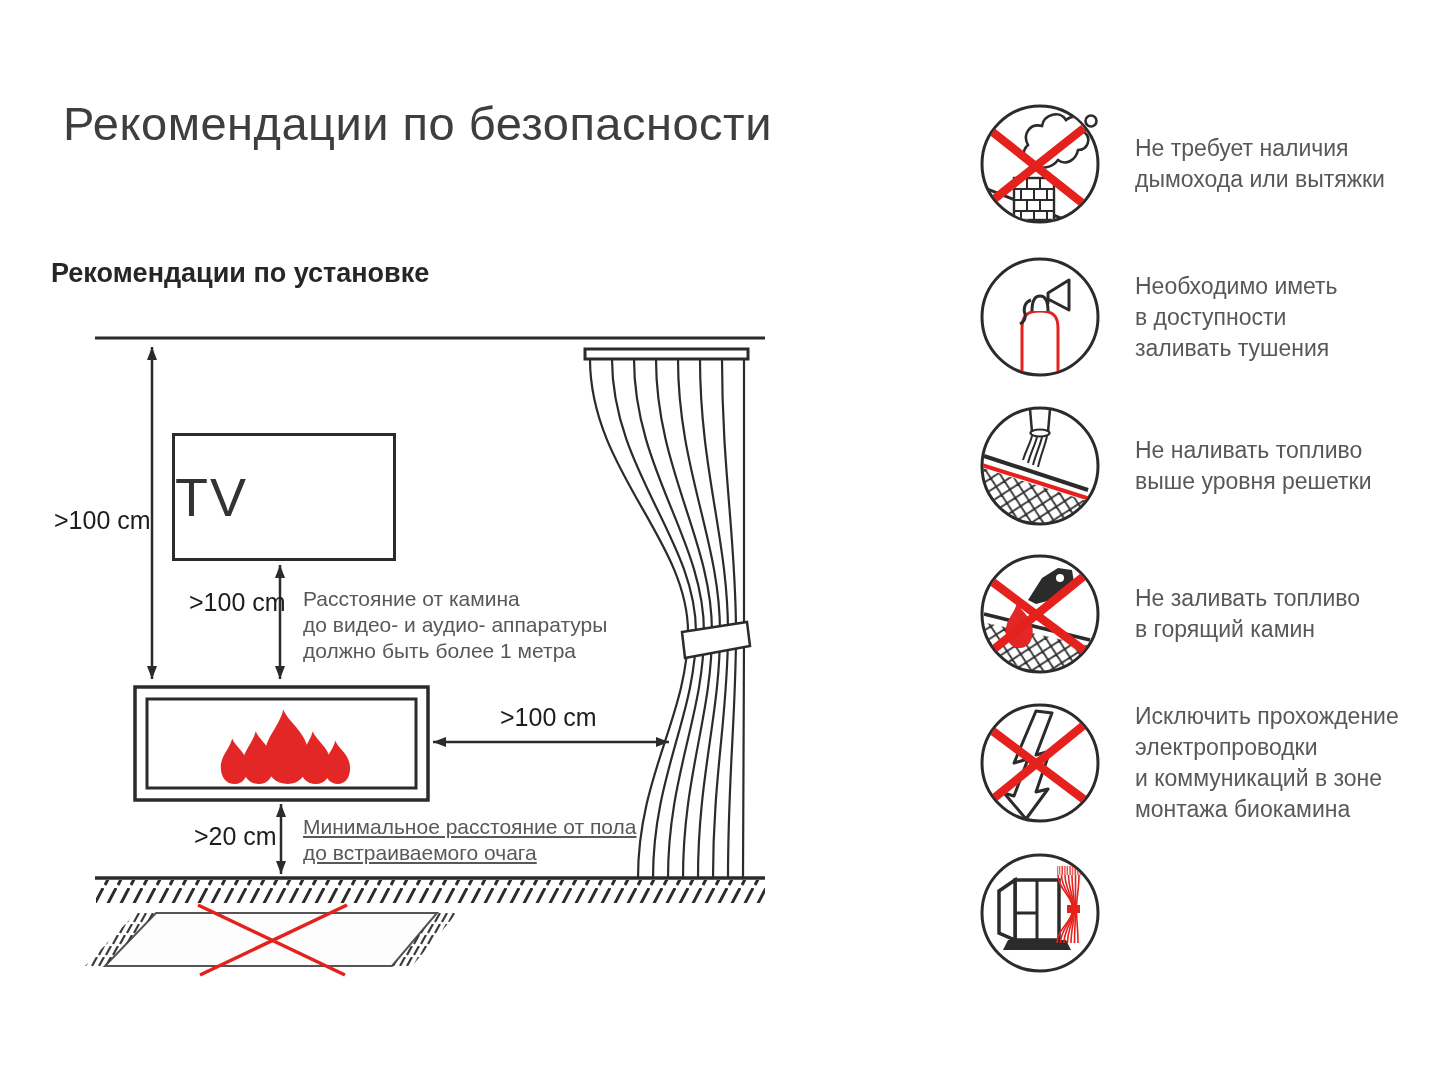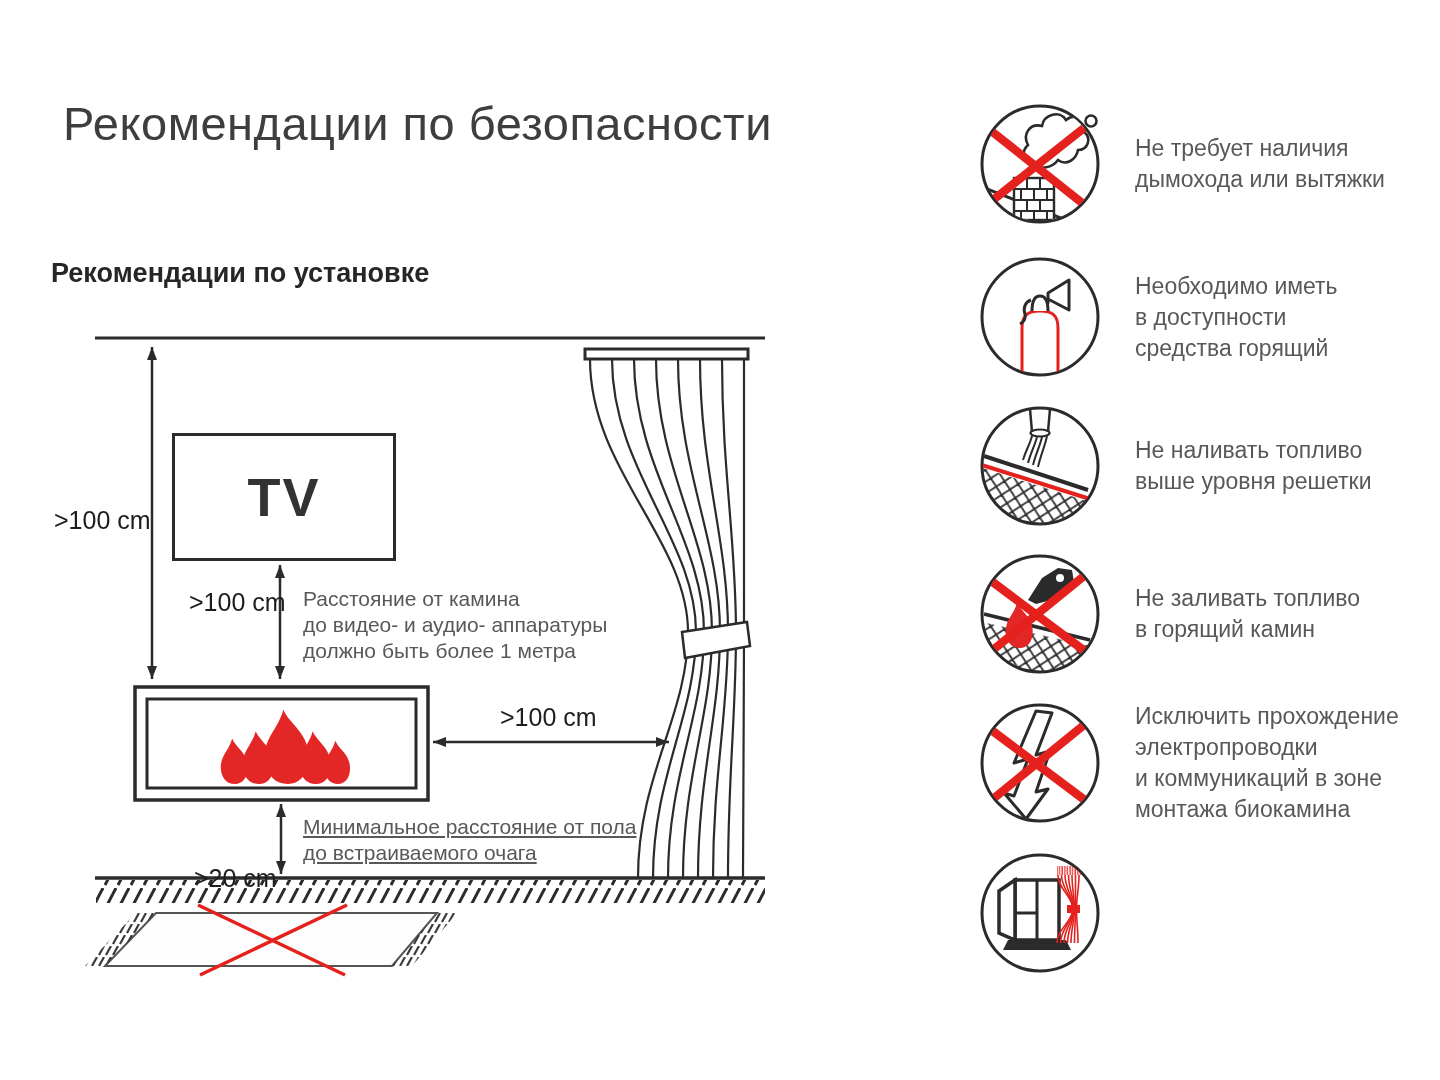--- a/index.html
+++ b/index.html
@@ -8,22 +8,22 @@
     overflow:hidden; font-family:"Liberation Sans","DejaVu Sans",sans-serif;
   }
   .abs { position:absolute; }
   #title { left:63px; top:96px; font-size:47px; font-weight:300; color:#3e3e40; letter-spacing:.5px; }
   #subtitle { left:51px; top:258px; font-size:27px; font-weight:700; color:#262626; }
   .dim { font-size:25px; font-weight:400; color:#1d1d1f; white-space:nowrap; }
   .note { font-size:21px; color:#57585a; line-height:26px; white-space:nowrap; }
   #diagram-svg { left:0; top:0; }
   #tv-box {
     left:172px; top:433px; width:218px; height:122px; border:3px solid #2b2b2b;
-    display:flex; align-items:center; justify-content:center; background:#fff;
-    font-size:54px; font-weight:700; color:#333; letter-spacing:2px;
+    display:flex; align-items:center; justify-content:flex-start; background:#fff;
+    font-size:54px; font-weight:400; color:#333; letter-spacing:2px;
   }
   .srow { position:absolute; left:978px; width:460px; height:124px; display:flex; align-items:center; gap:33px; }
   .srow svg { flex:0 0 auto; }
   .stext { font-size:23px; color:#57585a; line-height:31px; white-space:nowrap; }
   .ic { stroke:#2b2b2b; fill:none; }
 </style>
 </head>
 <body>
 
 <svg id="diagram-svg" class="abs" width="820" height="1080" viewBox="0 0 820 1080">
@@ -95,21 +95,21 @@
 <h1 id="title" class="abs" style="margin:0;">Рекомендации по безопасности</h1>
 <h2 id="subtitle" class="abs" style="margin:0;">Рекомендации по установке</h2>
 
 <div id="tv-box" class="abs">
   <span>TV</span>
 </div>
 
 <div class="abs dim" style="left:54px; top:506px;">&gt;100 cm</div>
 <div class="abs dim" style="left:189px; top:588px;">&gt;100 cm</div>
 <div class="abs dim" style="left:500px; top:703px;">&gt;100 cm</div>
-<div class="abs dim" style="left:194px; top:864px;">&gt;20 cm</div>
+<div class="abs dim" style="left:194px; top:822px;">&gt;20 cm</div>
 
 <div class="abs note" style="left:303px; top:586px;">
   <div>Расстояние от камина</div>
   <div>до видео- и аудио- аппаратуры</div>
   <div>должно быть более 1 метра</div>
 </div>
 <div class="abs note" style="left:303px; top:814px;text-decoration:underline;">
   <div>Минимальное расстояние от пола</div>
   <div>до встраиваемого очага</div>
 </div>
@@ -167,21 +167,21 @@
     <g clip-path="url(#c2)">
       <path d="M44,120 L44,73 C44,60 50,56 62,56 C74,56 80,60 80,73 L80,120" fill="none" stroke="#e4211c" stroke-width="3"></path>
       <path d="M54,56 C54,45 57,41 62,41 C67,41 70,45 70,56" fill="#fff" stroke="#2b2b2b" stroke-width="3"></path>
       <polygon points="70,48 70,38 91,25 91,55 70,44" fill="#fff" stroke="#2b2b2b" stroke-width="3" stroke-linejoin="round"></polygon>
       <path d="M53,45 C47,47 45,53 47,59 C48,63 46,67 42,69" fill="none" stroke="#2b2b2b" stroke-width="3"></path>
     </g>
   </svg>
   <div class="stext">
     <div>Необходимо иметь</div>
     <div>в доступности</div>
-    <div>средства горящий</div>
+    <div>заливать тушения</div>
   </div>
 </div>
 
 <div class="srow" style="top:404px;">
   <svg width="124" height="124" viewBox="0 0 124 124">
     <defs>
       <clipPath id="c3">
           <circle cx="62" cy="62" r="57"></circle>
         </clipPath>
       <pattern id="pd3" width="14" height="14" patternUnits="userSpaceOnUse" patternTransform="rotate(12)">

